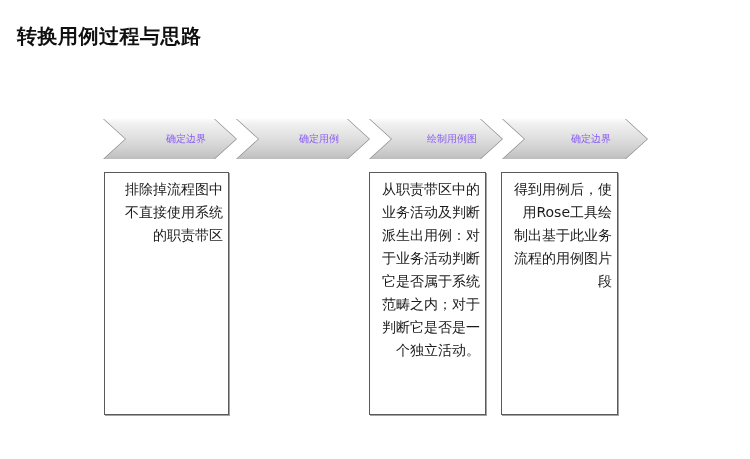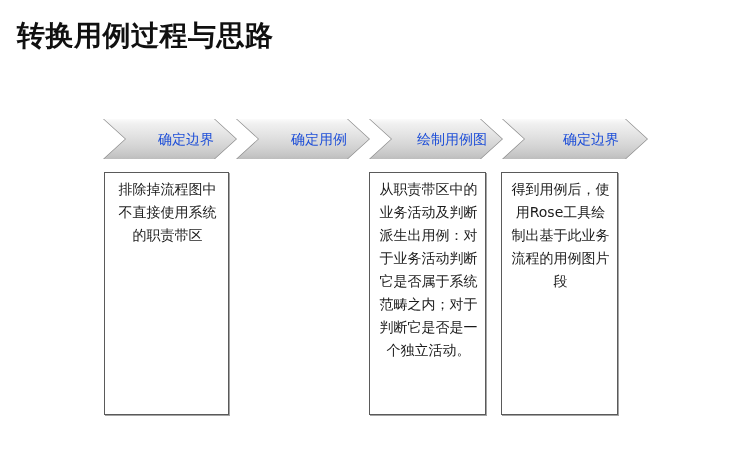--- a/index.html
+++ b/index.html
@@ -22,21 +22,21 @@
     width: 750px;
     height: 459px;
     background: #ffffff;
   }
 
   
   #slide-title {
     position: absolute;
     left: 17px;
     top: 15px;
-    font-size: 28px;
+    font-size: 20px;
     font-weight: bold;
     letter-spacing: 0.5px;
     line-height: 42px;
     color: #101010;
     white-space: nowrap;
   }
 
   
   #chevron-band {
     position: absolute;
@@ -66,22 +66,22 @@
     background: #8d8d8d;
     -webkit-clip-path: polygon(0 0, calc(100% - 22px) 0, 100% 50%, calc(100% - 22px) 100%, 0 100%, 22px 50%);
     clip-path: polygon(0 0, calc(100% - 22px) 0, 100% 50%, calc(100% - 22px) 100%, 0 100%, 22px 50%);
   }
   .chevron-label {
     position: absolute;
     top: 0;
     height: 40px;
     line-height: 40px;
     text-align: center;
-    font-size: 14px;
-    color: #1d4ed8;
+    font-size: 10px;
+    color: #8b5cf6;
     white-space: nowrap;
     padding-left: 16px;
   }
 
   
   .textbox {
     position: absolute;
     top: 172px;
     height: 243px;
     background: #ffffff;
@@ -90,21 +90,21 @@
     box-shadow: 1px 1px 0 rgba(90,90,90,0.55);
   }
   .textbox-text {
     position: absolute;
     left: 7px;
     top: 5px;
     right: 5px;
     font-size: 14px;
     line-height: 23px;
     color: #1a1a1a;
-    text-align: center;
+    text-align: right;
     word-break: break-all;
   }
 </style>
 </head>
 <body>
 
 <div id="slide">
 
   <div id="slide-title">转换用例过程与思路</div>
 

